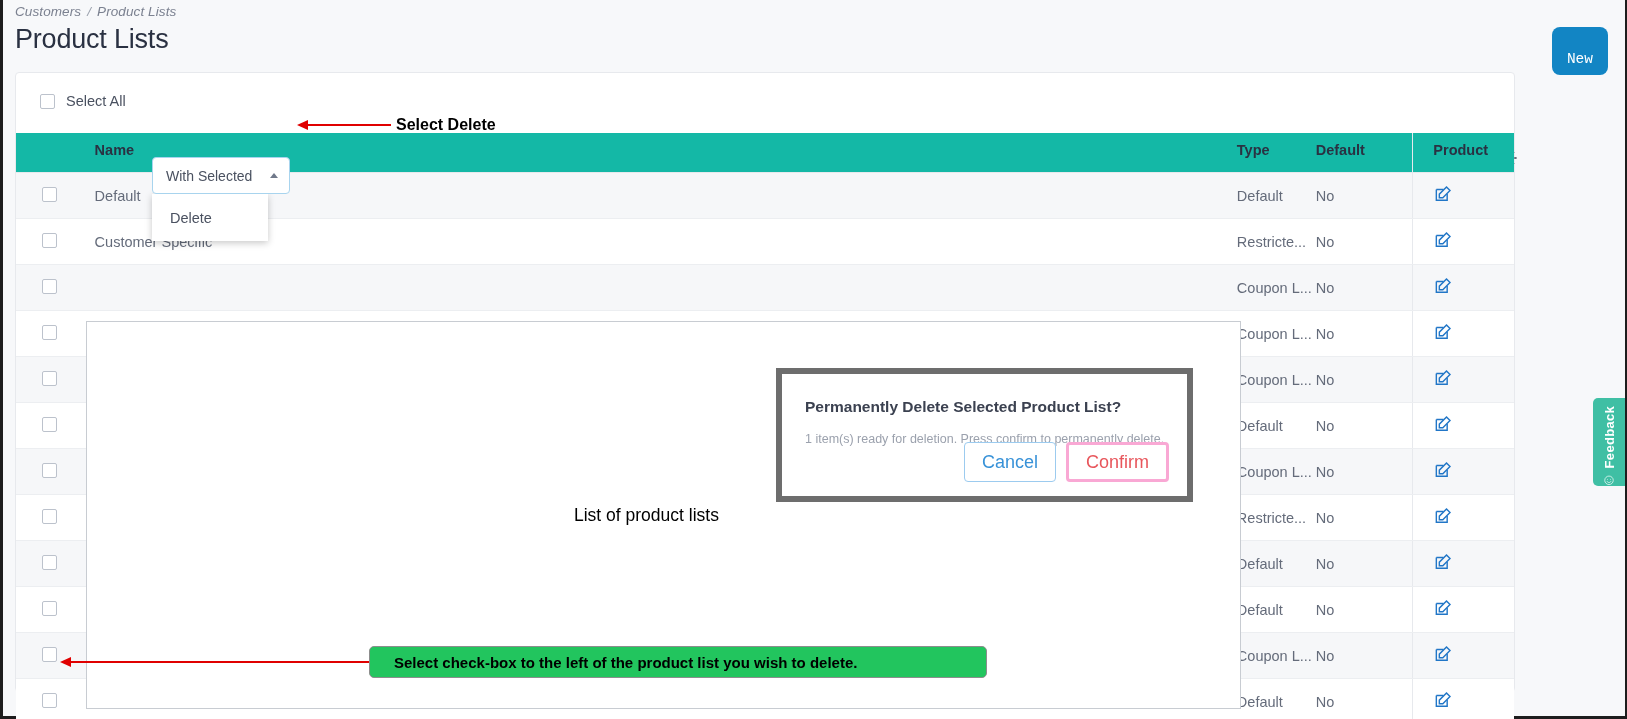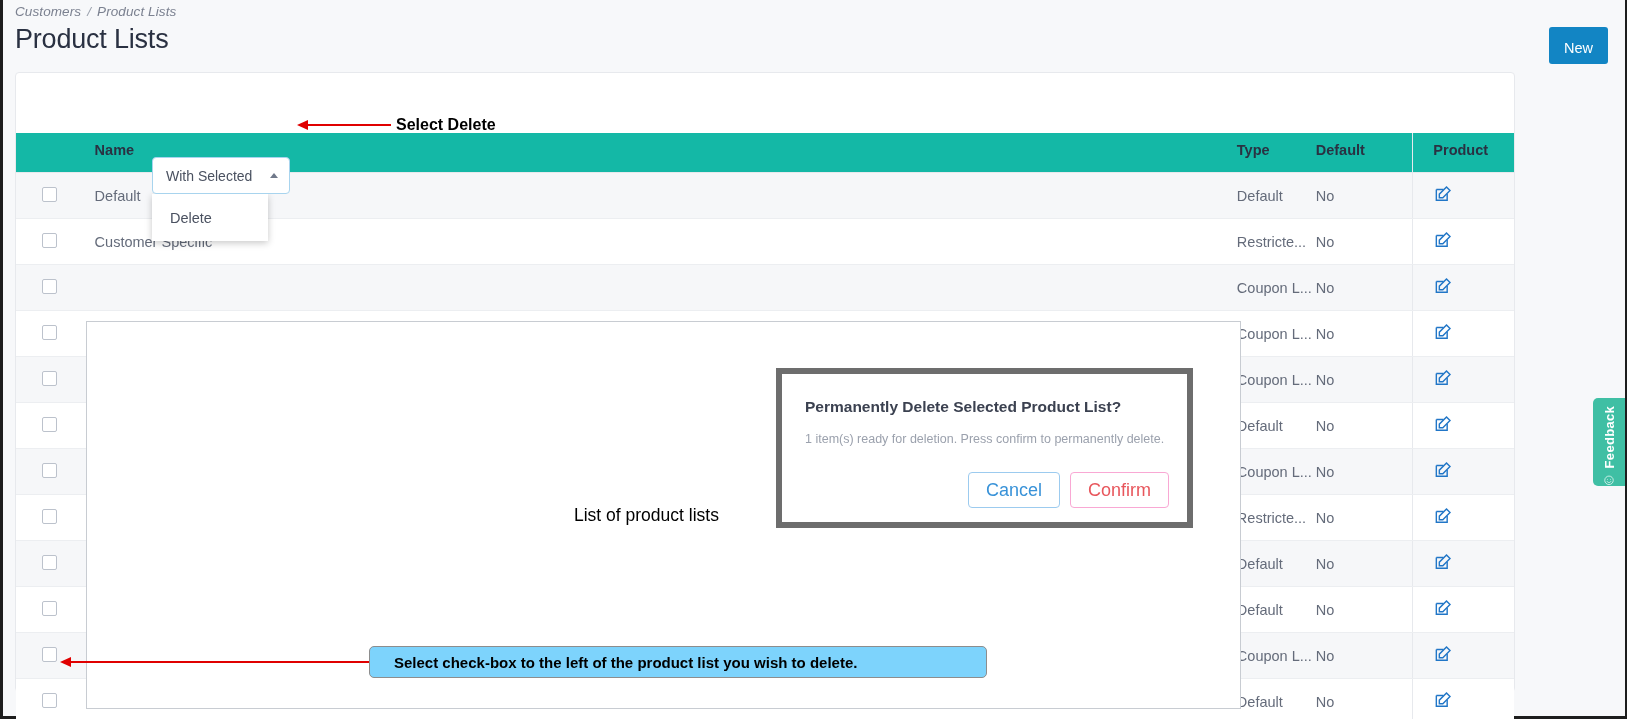--- a/index.html
+++ b/index.html
@@ -32,22 +32,22 @@
     position: absolute; left: 12px; top: 24px;
     font-size: 27px; color: #2a3142; font-weight: 400;
     letter-spacing: -.2px;
   }
 
   
   .new-btn {
     position: absolute; right: 17px; top: 27px;
     background: #1285c4; color: #fff;
     font-size: 14.5px;
-    padding: 14px 15px 8px; border-radius: 3px;
-    border: none; cursor: pointer; line-height: 1;
+    padding: 25px 15px 8px; border-radius: 8px;
+    border: none; cursor: pointer; line-height: 1; font-family: Liberation Mono, monospace;
   }
 
   
   .card {
     position: absolute; left: 12px; top: 72px;
     width: 1500px; height: 620px;
     background: #fff;
     border: 1px solid #e7e9ed;
     border-radius: 4px;
   }
@@ -170,21 +170,21 @@
   }
   .mask-label {
     position: absolute; left: 558px; top: 432px;
     font-size: 17.5px; color: #12151c;
     z-index: 21;
   }
 
   
   .modal {
     position: absolute; left: 760px; top: 295px;
-    width: 417px; height: 160px;
+    width: 417px; height: 134px;
     background: #fff;
     border: 6px solid #6d6d6d;
     z-index: 30;
   }
   .modal-title {
     font-size: 15.5px; color: #3b4150; font-weight: bold;
     padding: 24px 0 0 23px;
   }
   .modal-sub {
     font-size: 12.5px; color: #9ba1ad;
@@ -193,37 +193,37 @@
   .modal-actions {
     position: absolute; right: 18px; bottom: 14px;
     display: flex; gap: 10px;
   }
   .btn-outline {
     font-size: 18px; background: #fff;
     padding: 8px 17px; border-radius: 4px; cursor: pointer;
     line-height: 1;
   }
   .btn-cancel { border: 1px solid #9ccbef; color: #3892d8; }
-  .btn-confirm { border: 1px solid #f9a8d4; color: #e8565c; }
+  .btn-confirm { border: 3px solid #f9a8d4; color: #e8565c; }
 
   
   .anno-text {
     position: absolute; font-family: "Liberation Sans", sans-serif;
     color: #000; z-index: 60;
   }
   #anno-select-delete {
     left: 393px; top: 116px; font-size: 16px; font-weight: bold;
   }
   .arrow-red {
     position: absolute; z-index: 60;
   }
   .callout {
     position: absolute; left: 366px; top: 646px;
     width: 618px; height: 32px;
-    background: #7dd3fc; border: 1.6px solid #8d8d8d;
+    background: #22c55e; border: 1.6px solid #8d8d8d;
     border-radius: 5px; z-index: 61;
     display: flex; align-items: center;
   }
   .callout span {
     font-size: 15px; color: #000; font-weight: bold;
     padding-left: 24px;
   }
 
   
   .feedback {
@@ -254,20 +254,46 @@
     <span class="sep">/</span>
     <span class="crumb">Product Lists</span>
   </div>
 
   <div class="page-title">Product Lists</div>
 
   <button class="new-btn">New</button>
 
   <div class="card">
 
+    <div class="toolbar">
+      <div class="select-all">
+        <span class="cb"></span>
+        <span class="select-all-label">Select All</span>
+      </div>
+
+      <div class="search-box">
+        <svg width="15" height="15" viewBox="0 0 16 16">
+          <circle cx="6.8" cy="6.8" r="4.6" fill="none" stroke="#b3b8c2" stroke-width="1.5"></circle>
+          <line x1="10.4" y1="10.4" x2="14.2" y2="14.2" stroke="#b3b8c2" stroke-width="1.5" stroke-linecap="round"></line>
+        </svg>
+        <input type="text" placeholder="Search by Name" style="">
+      </div>
+
+      <div class="type-select">
+        <span class="lbl">Type</span>
+        <span class="caret-down"></span>
+      </div>
+
+      <span class="gear">
+        <svg width="22" height="22" viewBox="0 0 24 24" fill="none" stroke="#3b4150" stroke-width="1.6">
+          <circle cx="12" cy="12" r="3.1"></circle>
+          <path d="M12 2.6v2.6M12 18.8v2.6M21.4 12h-2.6M5.2 12H2.6M18.6 5.4l-1.8 1.8M7.2 16.8l-1.8 1.8M18.6 18.6l-1.8-1.8M7.2 7.2L5.4 5.4"></path>
+        </svg>
+      </span>
+    </div>
 
     <table class="plist">
       <thead>
         <tr>
           <th class="col-cb"></th>
           <th class="col-name">Name</th>
           <th class="col-type">Type</th>
           <th class="col-def">Default</th>
           <th class="col-act">Product</th>
         </tr>

